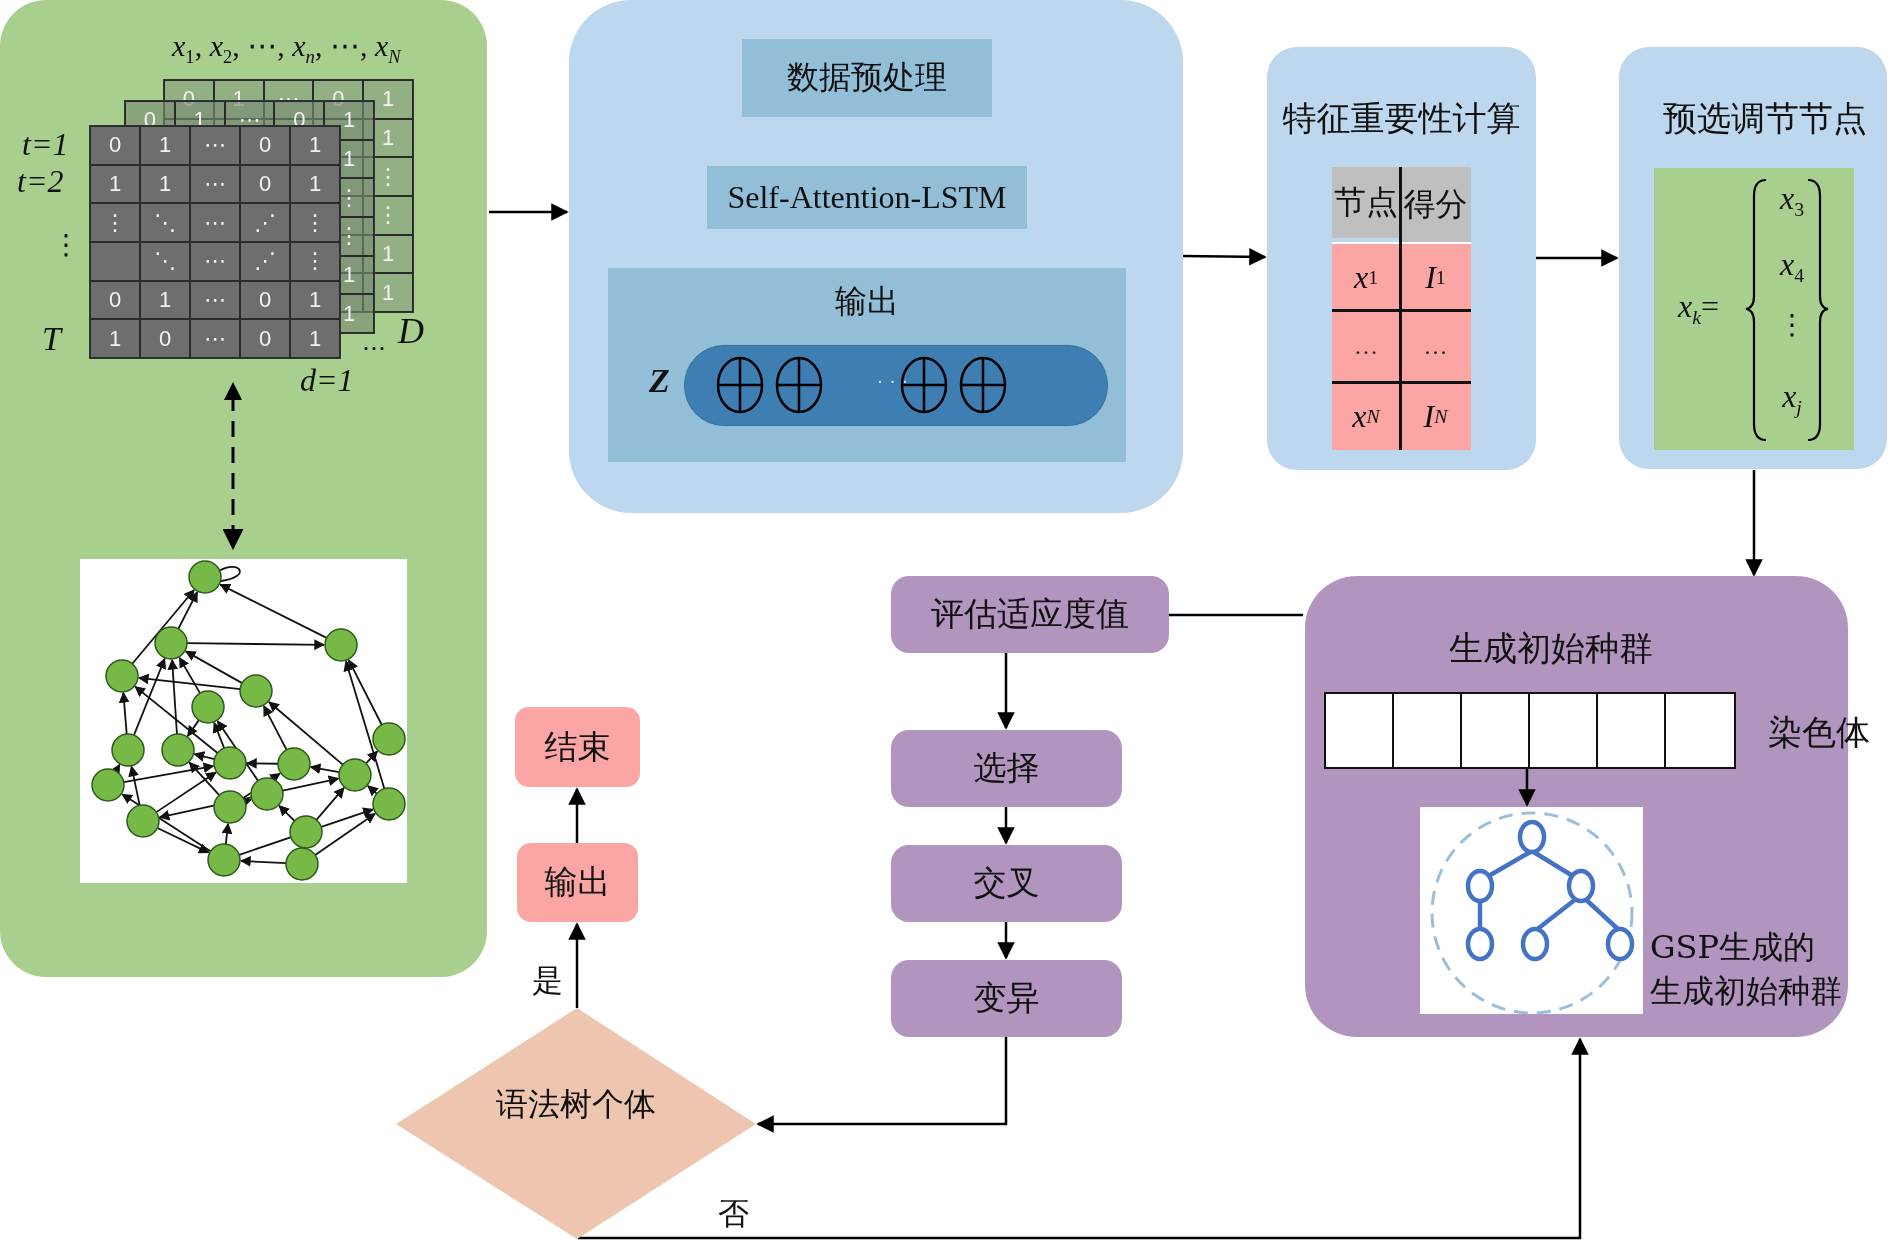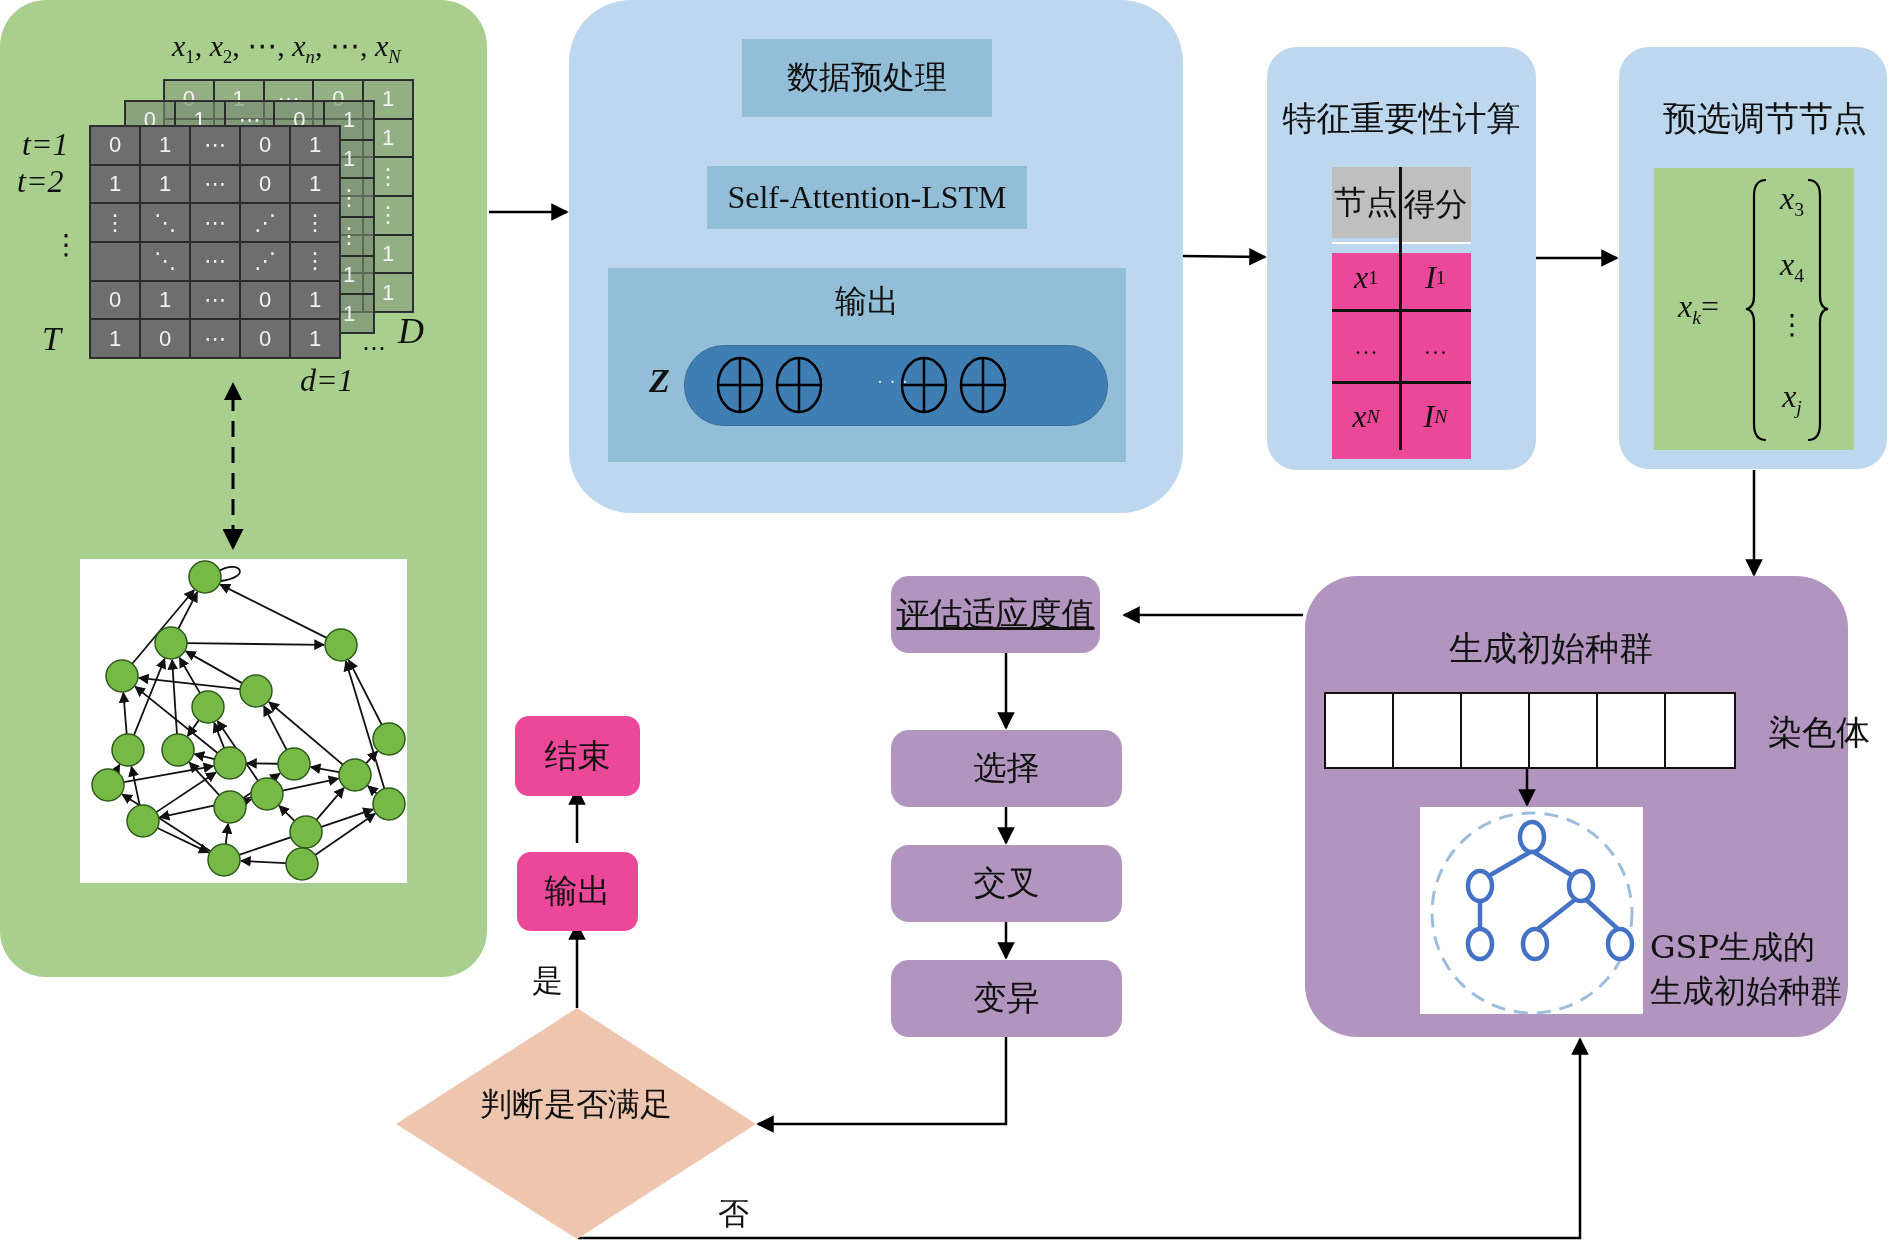--- a/index.html
+++ b/index.html
@@ -3,21 +3,21 @@
 <meta charset="utf-8">
 <style>
   html, body { margin:0; padding:0; background:#ffffff; }
   body { width:1890px; height:1246px; position:relative; overflow:hidden;
          font-family:"Liberation Serif","DejaVu Serif",serif; color:#111; }
   .abs { position:absolute; }
   .panel-green { background:#A9CF8E; border-radius:46px; }
   .panel-blue { background:#BDD7EE; }
   .inner-blue { background:#92BED7; }
   .pill { background:#3E7EB3; border-radius:40px; border:1px solid #3A6E9C; }
-  .salmon { background:#ec4899;margin-top:9px; }
+  .salmon { background:#fca5a5; }
   .purple { background:#B295BF; }
   .cn { font-family:"DejaVu Serif","Liberation Serif",serif; }
   .center { display:flex; align-items:center; justify-content:center; text-align:center; }
   .math { font-family:"Liberation Serif",serif; font-style:italic; }
   .math sub { font-style:normal; font-size:0.62em; }
   .math sub.it { font-style:italic; }
   svg { position:absolute; left:0; top:0; overflow:visible; }
   .grid { position:absolute; display:grid; border:1.5px solid #333; box-sizing:border-box; }
   .grid .cell { border:1px solid #2a2a2a; box-sizing:border-box; display:flex; align-items:center; justify-content:center;
                 font-family:"Liberation Sans","DejaVu Sans",sans-serif; font-size:22px; color:#f2f2f2; }
@@ -375,21 +375,21 @@
       <ellipse cx="115" cy="137" rx="12" ry="15" fill="#fff"></ellipse>
       <ellipse cx="200" cy="137" rx="12" ry="15" fill="#fff"></ellipse>
     </g>
   </svg>
 </div>
 <div class="abs cn" style="left:1650px; top:925px; font-size:32px; line-height:44px; white-space:nowrap;">
   <div>GSP生成的</div>
   <div>生成初始种群</div>
 </div>
 
-<div class="abs purple center cn" style="left:891px; top:576px; width:209px; height:77px; border-radius:18px; font-size:33px; white-space:nowrap;text-decoration:underline;">
+<div class="abs purple center cn" style="left:891px; top:576px; width:278px; height:77px; border-radius:18px; font-size:33px; white-space:nowrap;">
   <span>评估适应度值</span>
 </div>
 <div class="abs purple center cn" style="left:891px; top:730px; width:231px; height:77px; border-radius:18px; font-size:33px;">
   <span>选择</span>
 </div>
 <div class="abs purple center cn" style="left:891px; top:845px; width:231px; height:77px; border-radius:18px; font-size:33px;">
   <span>交叉</span>
 </div>
 <div class="abs purple center cn" style="left:891px; top:960px; width:231px; height:77px; border-radius:18px; font-size:33px;">
   <span>变异</span>
@@ -400,15 +400,15 @@
 </div>
 <div class="abs salmon center cn" style="left:517px; top:843px; width:121px; height:79px; border-radius:14px; font-size:33px;">
   <span>输出</span>
 </div>
 <div class="abs cn" style="left:532px; top:960px; font-size:31px;">是</div>
 
 <svg width="1890" height="1246" style="pointer-events:none;">
   <polygon points="577,1008 756,1124 577,1239 396,1124" fill="#EEC6B0"></polygon>
 </svg>
 <div class="abs cn" style="left:396px; width:360px; top:1082px; text-align:center; font-size:32px; line-height:44px;">
-  <div>判断是否满足</div>
+  <div>语法树个体</div>
 </div>
 <div class="abs cn" style="left:718px; top:1193px; font-size:31px;">否</div>
 
 </body></html>

